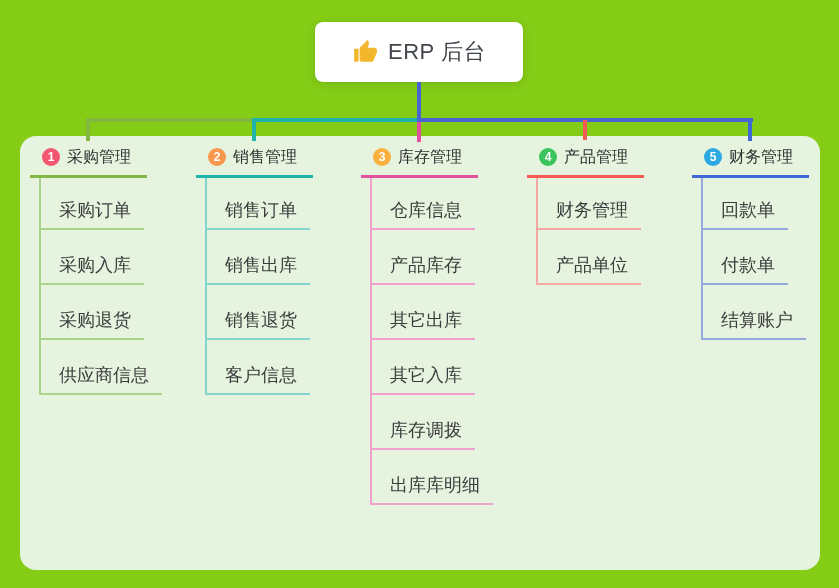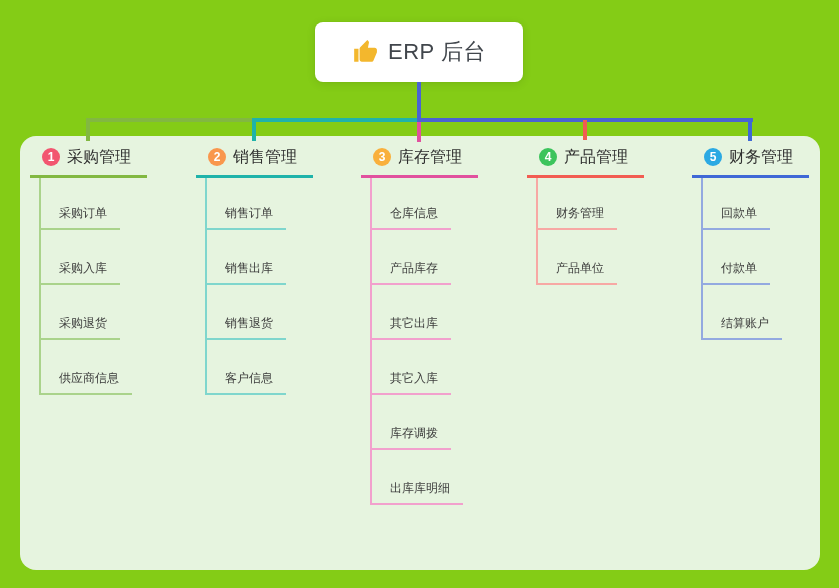--- a/index.html
+++ b/index.html
@@ -35,21 +35,21 @@
     display:flex; align-items:center; justify-content:center;
   }
   .branch-label { font-size:16px; font-weight:500; color:#303030; }
   .children { margin-left:9px; border-left:2px solid #ccc; }
   .child { height:55px; display:flex; align-items:flex-end; }
   .child:first-child { height:52px; }
   .child > span {
     display:inline-block; white-space:nowrap;
     padding:0 13px 6px 18px;
     border-bottom:2px solid #ccc;
-    font-size:12px; color:#3c3c3c;
+    font-size:18px; color:#3c3c3c;
   }
 </style>
 </head>
 <body>
 
 <div class="canvas">
 
   <div class="panel" style="background: rgb(230, 244, 223);"></div>
 
   <div class="root-card">

